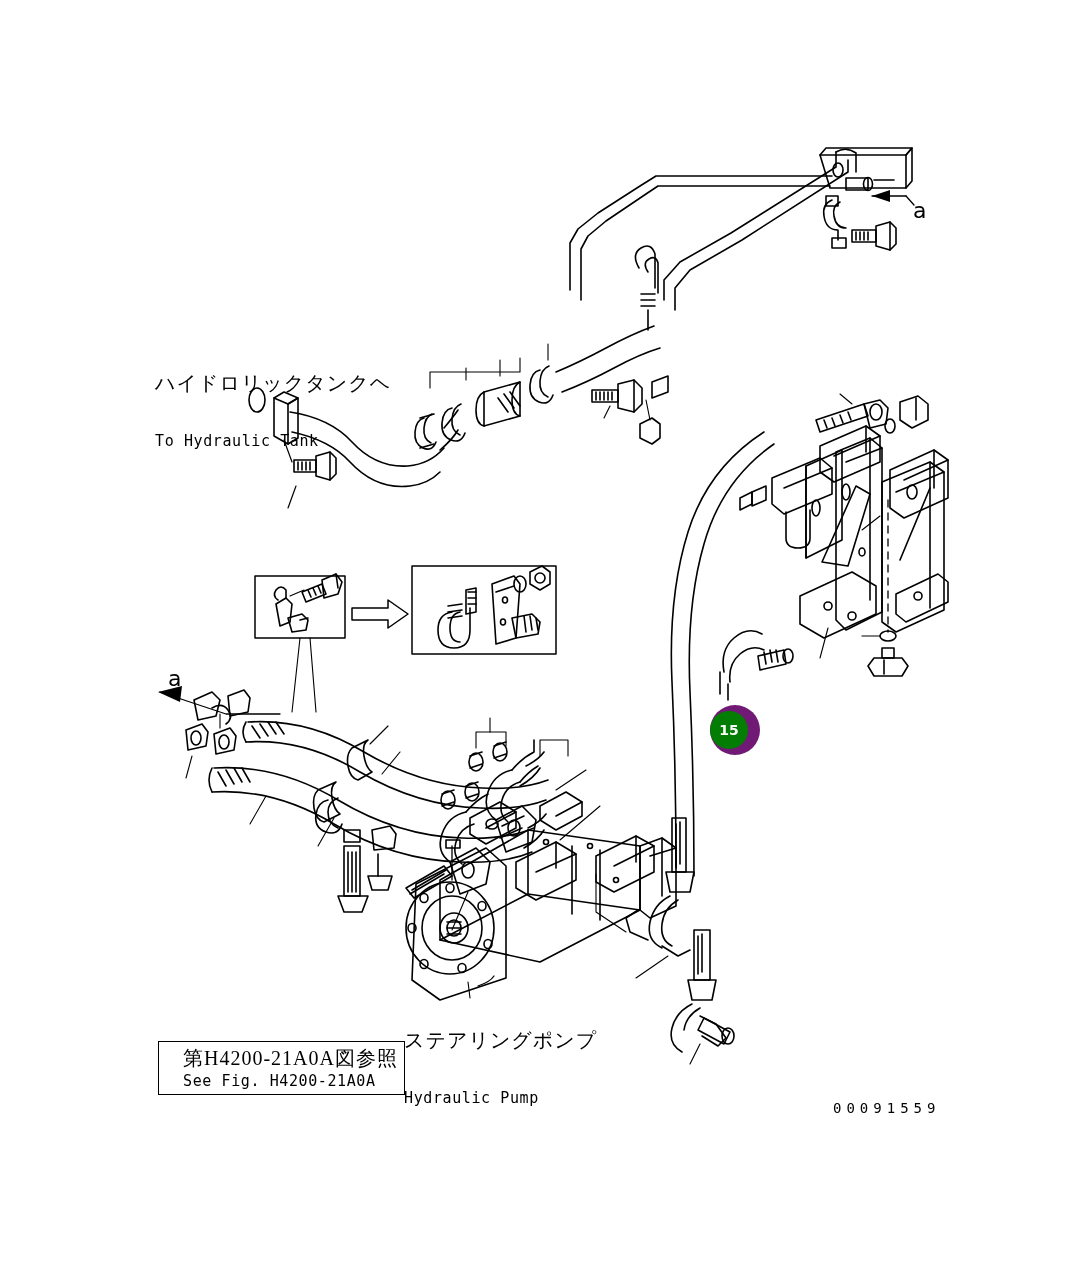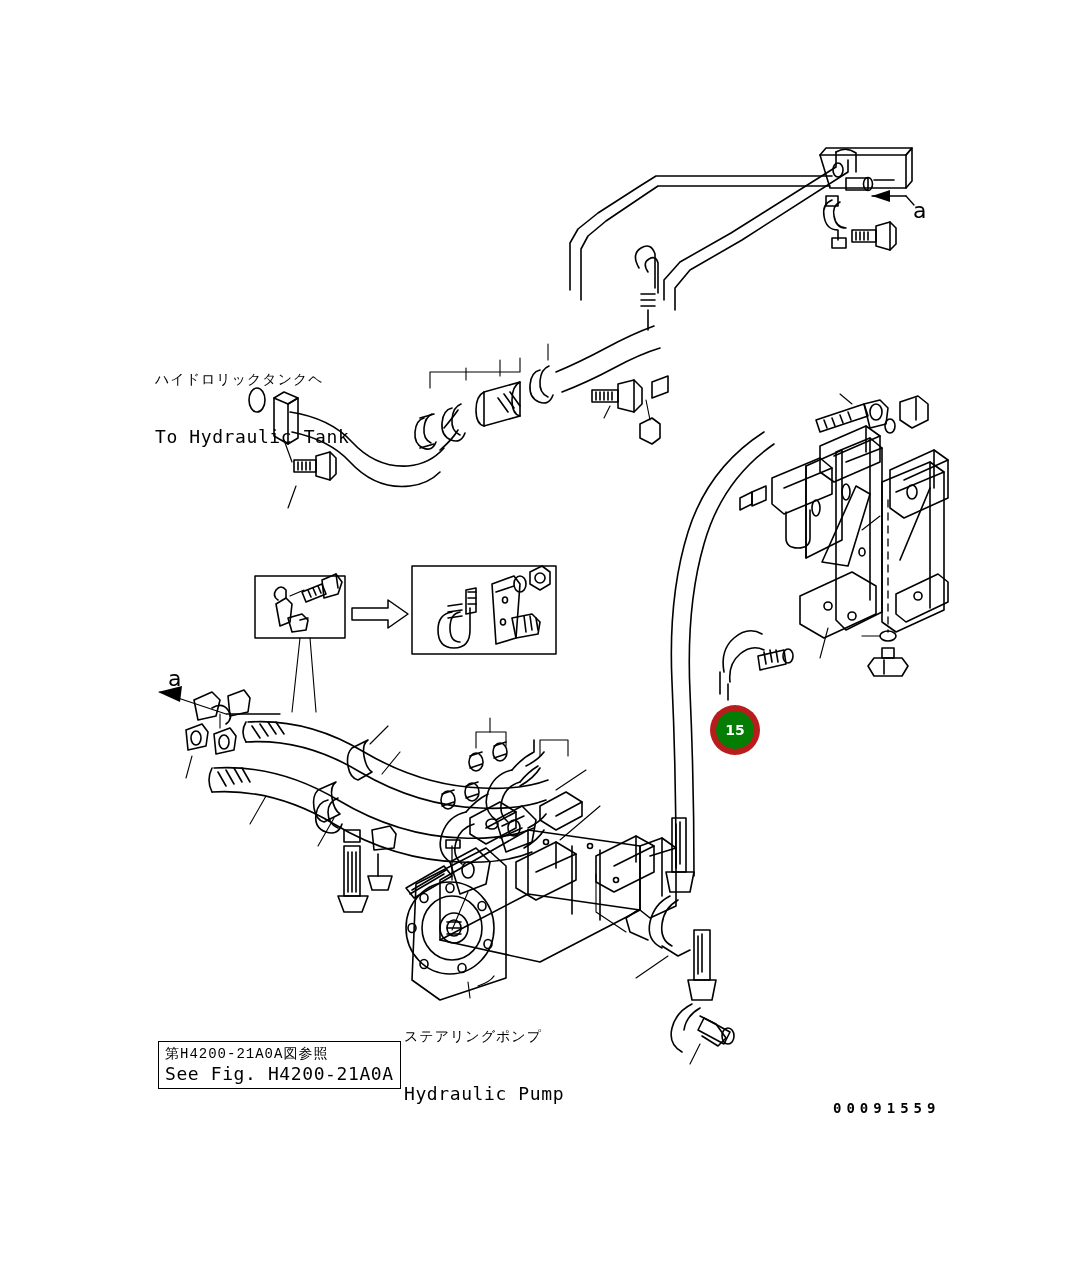--- a/index.html
+++ b/index.html
@@ -5,28 +5,28 @@
 <style>
   html,body{margin:0;padding:0;background:#ffffff;}
   body{
     width:1082px;height:1262px;
     font-family:"DejaVu Sans Mono","Liberation Mono",monospace;
     color:#000;overflow:hidden;position:relative;
   }
   #sheet{position:absolute;left:0;top:0;width:1082px;height:1262px;background:#fff;}
   svg.layer{position:absolute;left:0;top:0;width:1082px;height:1262px;}
   .lbl{position:absolute;white-space:pre;line-height:1.18;}
-  .jp{font-family:Liberation Mono, monospace;font-size:14px;letter-spacing:1px;}
-  .en{font-family:"DejaVu Sans Mono","Liberation Mono",monospace;font-size:18px;letter-spacing:0.6px;}
+  .jp{font-family:Liberation Serif, serif;font-size:20px;letter-spacing:1px;}
+  .en{font-family:"DejaVu Sans Mono","Liberation Mono",monospace;font-size:15px;letter-spacing:0.6px;}
   .callout-a{font-family:"DejaVu Sans","Liberation Sans",sans-serif;font-size:22px;}
-  .refbox{position:absolute;border:1.6px solid #000;background:#fff;padding:3px 6px 4px 6px;}
+  .refbox{position:absolute;border:1.6px solid #000;background:#fff;padding:3px 6px 4px 24px;}
   .drawno{position:absolute;font-family:"DejaVu Sans Mono","Liberation Mono",monospace;
-          font-size:14px;letter-spacing:5px;font-weight:bold;}
+          font-size:14px;letter-spacing:5px;}
   .badge{position:absolute;width:50px;height:50px;border-radius:50%;
-         background:#b91c1c;display:flex;align-items:center;justify-content:center;}
+         background:#701a75;display:flex;align-items:center;justify-content:flex-start;}
   .badge > span{width:38px;height:38px;border-radius:50%;background:#037d03;
          display:flex;align-items:center;justify-content:center;
          color:#fff;font-family:"DejaVu Sans","Liberation Sans",sans-serif;
          font-size:14px;font-weight:bold;}
 </style>
 </head>
 <body>
 
 <div id="sheet">
 

